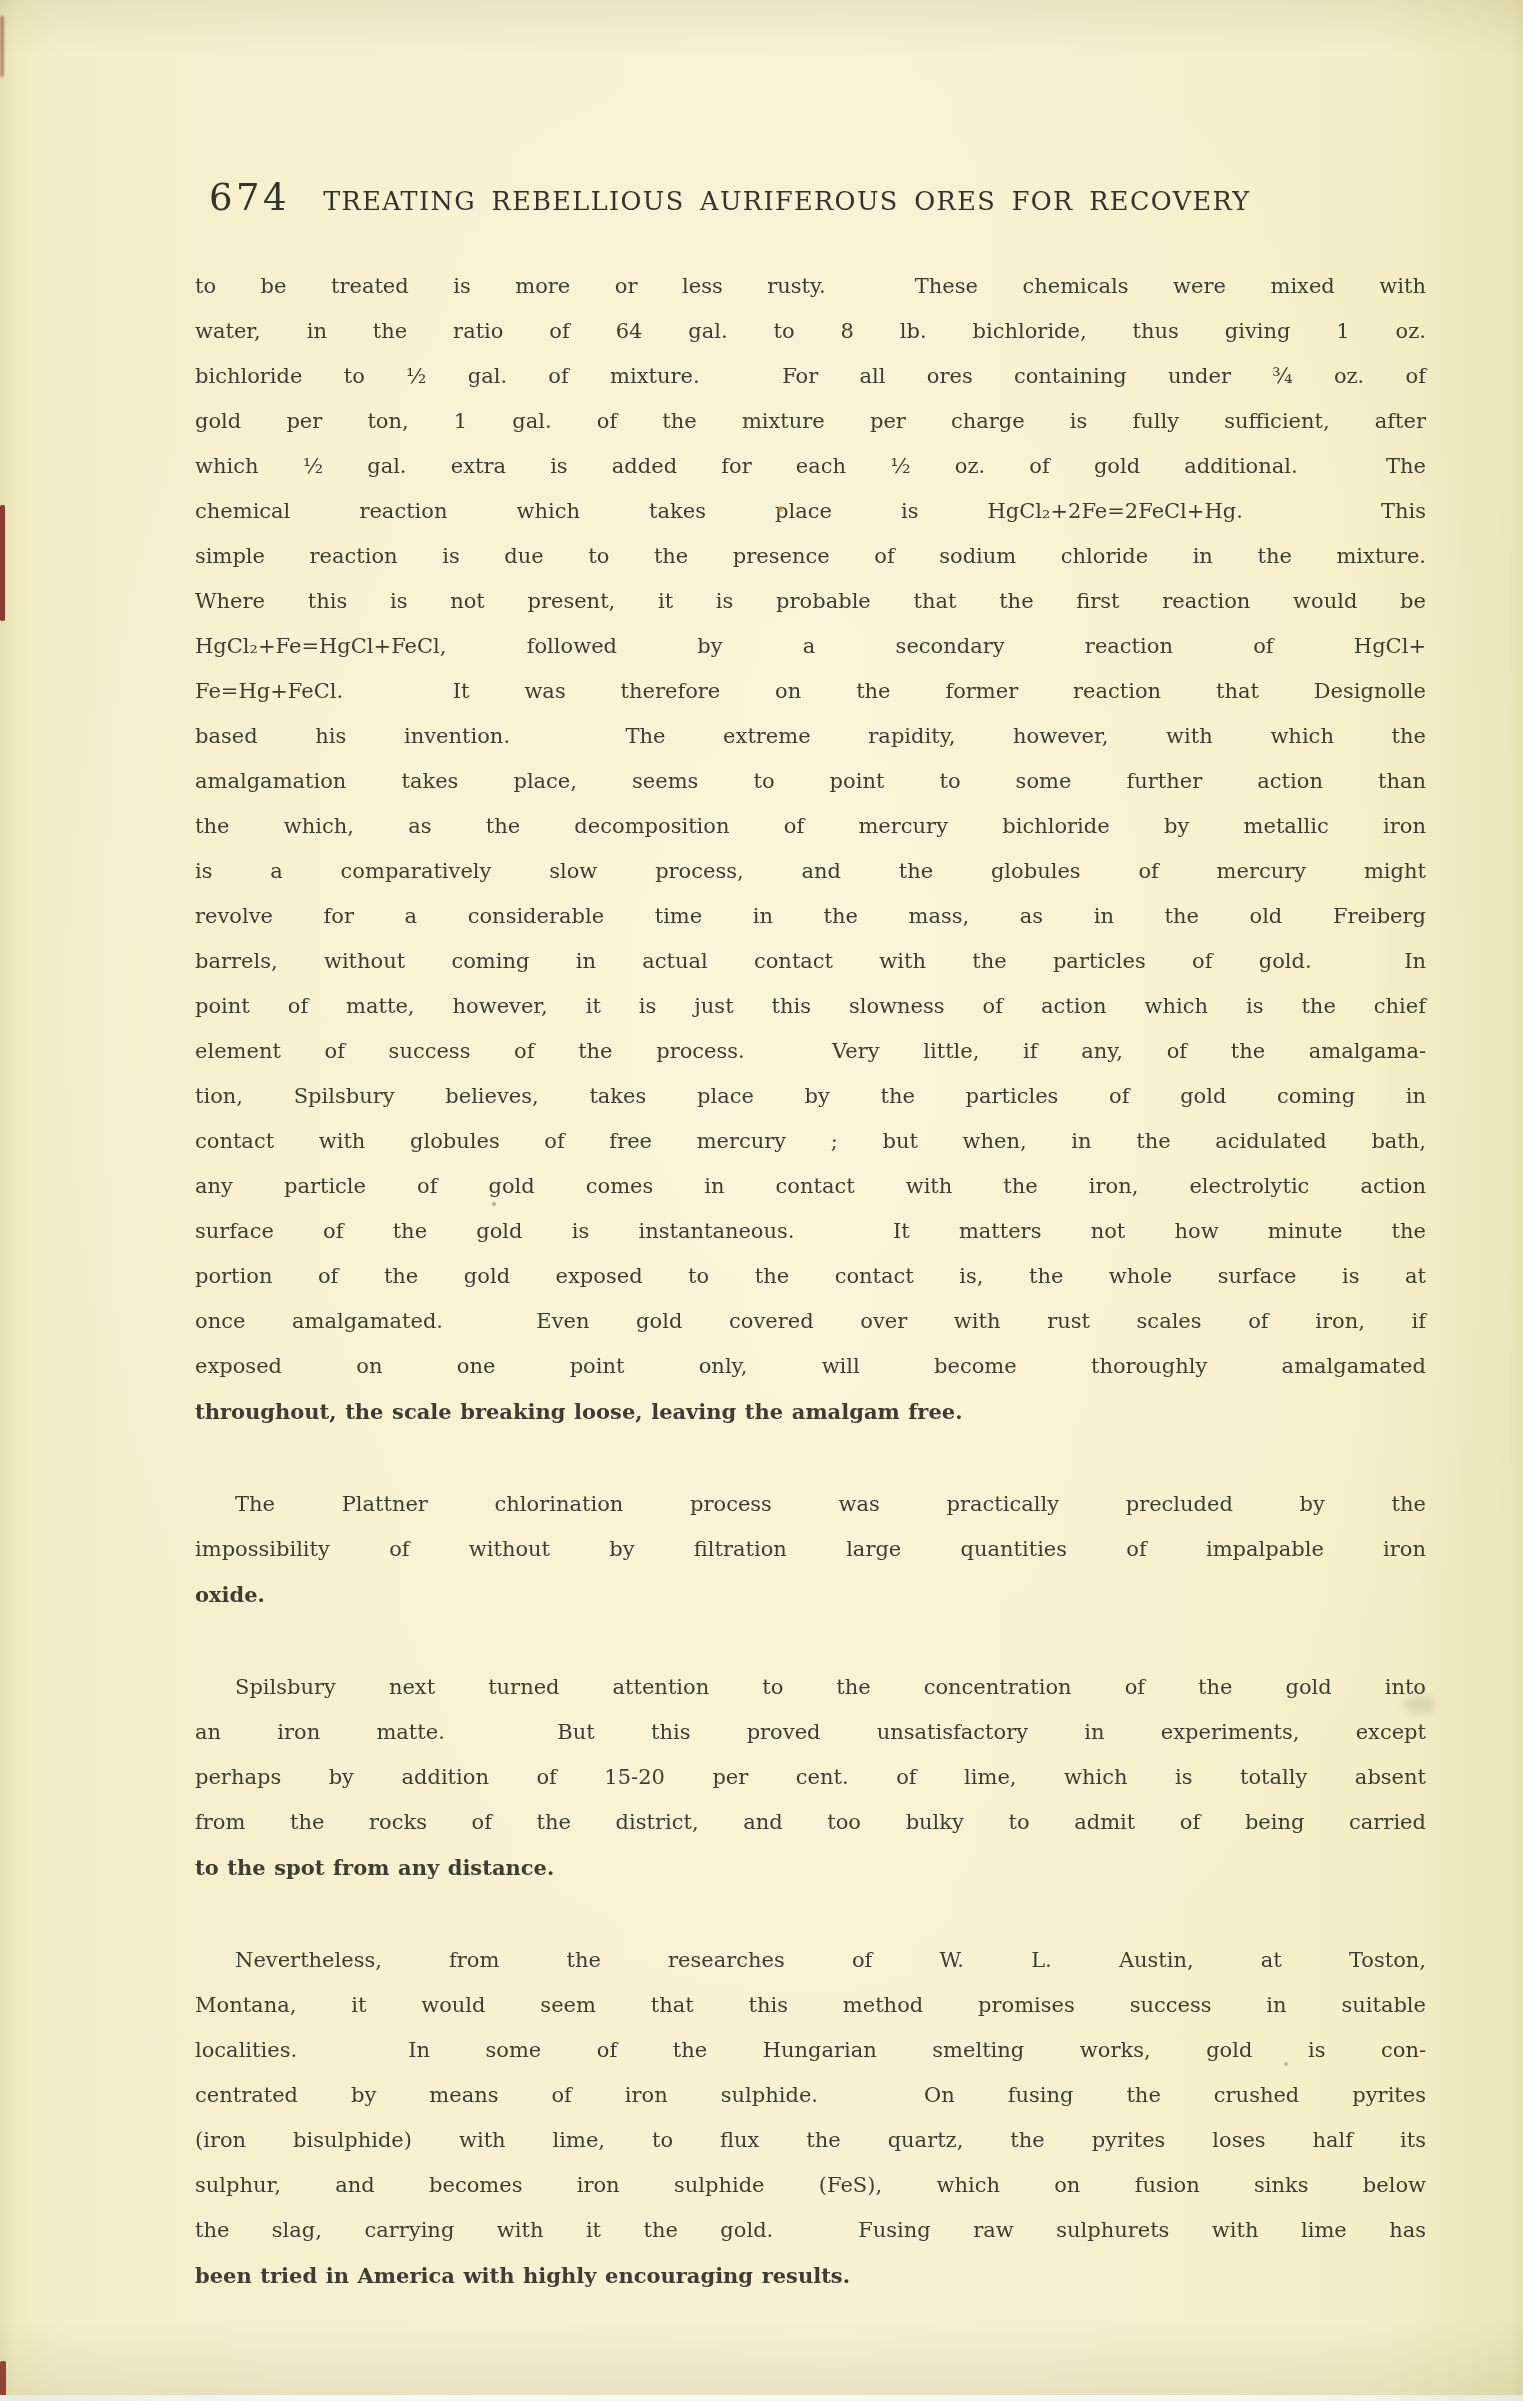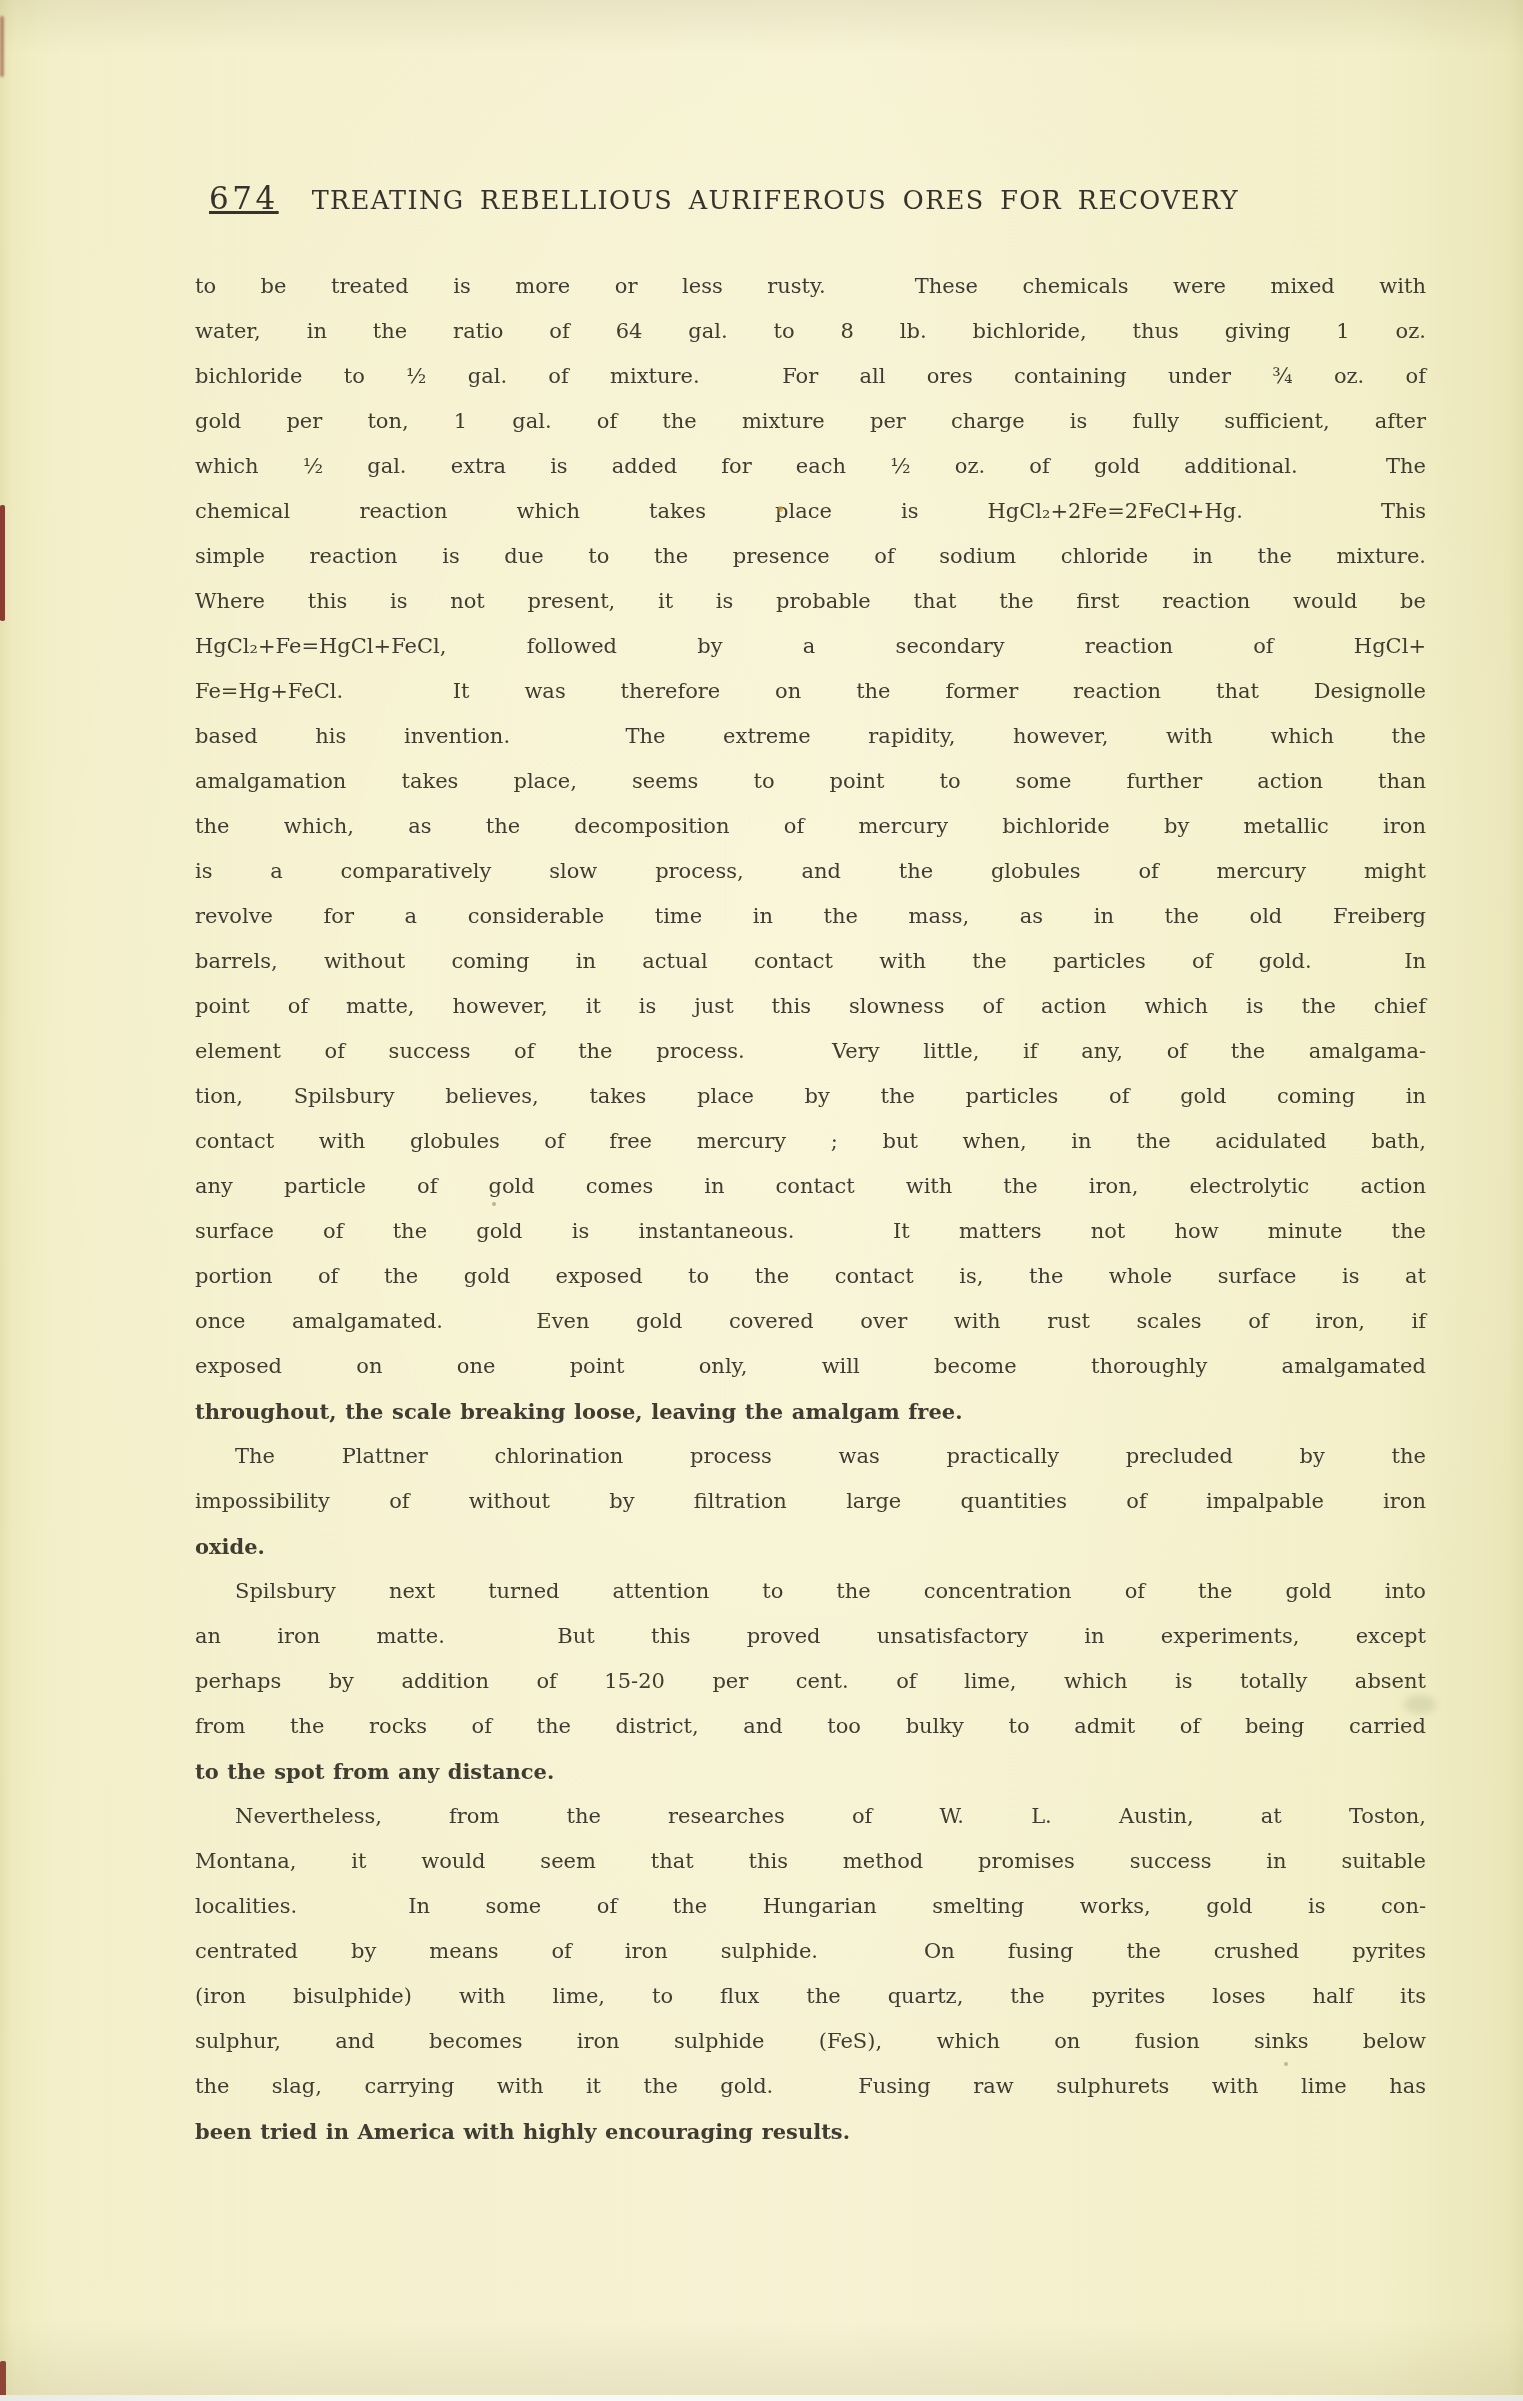--- a/index.html
+++ b/index.html
@@ -31,24 +31,23 @@
     position: absolute;
     left: 209px;
     top: 178px;
     width: 1231px;
     height: 40px;
     line-height: 40px;
     color: #35332b;
     white-space: nowrap;
   }
   .page-num {
-    font-size: 31px;
+    font-size: 37px;
     letter-spacing: 3.5px;
     margin-right: 33px;
-    text-decoration: underline;
   }
   .running-title {
     font-size: 25.5px;
     letter-spacing: 1.4px;
     word-spacing: 6.1px;
     text-align: right;
   }
   .text-block {
     position: absolute;
     left: 195px;
@@ -63,20 +62,21 @@
     text-align: justify;
     text-align-last: justify;
     word-spacing: 1.3px;
   }
   .line.para-end {
     text-align-last: left;
     font-weight: bold;
   }
   .line.indent {
     padding-left: 40px;
+    margin-top: 48px;
   }
   
   .edge-mark {
     position: absolute;
     background: #7c201a;
     pointer-events: none;
   }
   .mark-left-top    { left: 0; top: 16px;    width: 3.5px; height: 61px;  opacity: .45; border-radius: 1.8px; filter: blur(0.9px); }
   .mark-left-mid    { left: 0; top: 505px;   width: 5.3px; height: 116px; opacity: .85; border-radius: 1.8px; filter: blur(0.4px); }
   .mark-left-bottom { left: 0; top: 2361px;  width: 6.1px; height: 40px;  opacity: .8;  border-radius: 1.8px; filter: blur(0.4px); }

